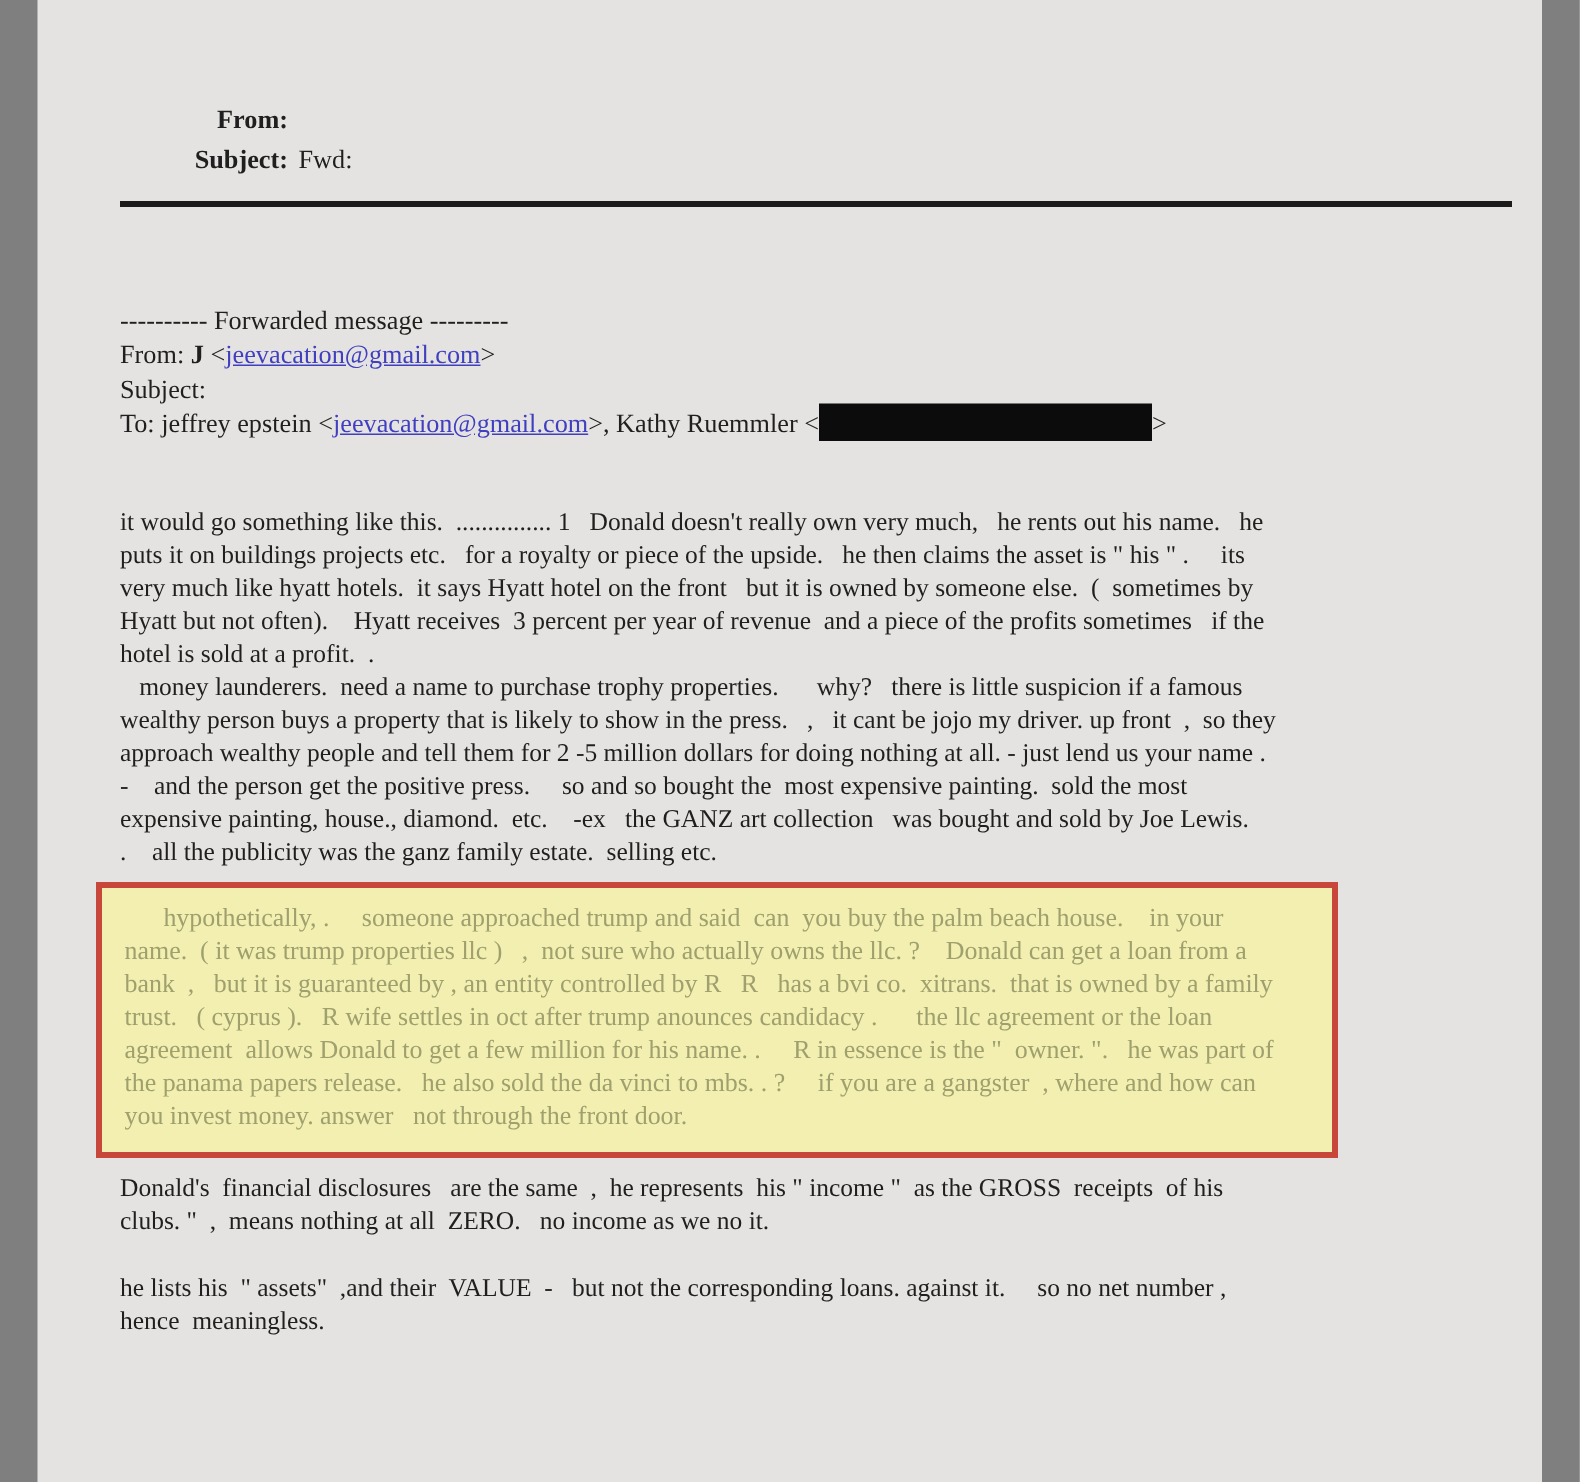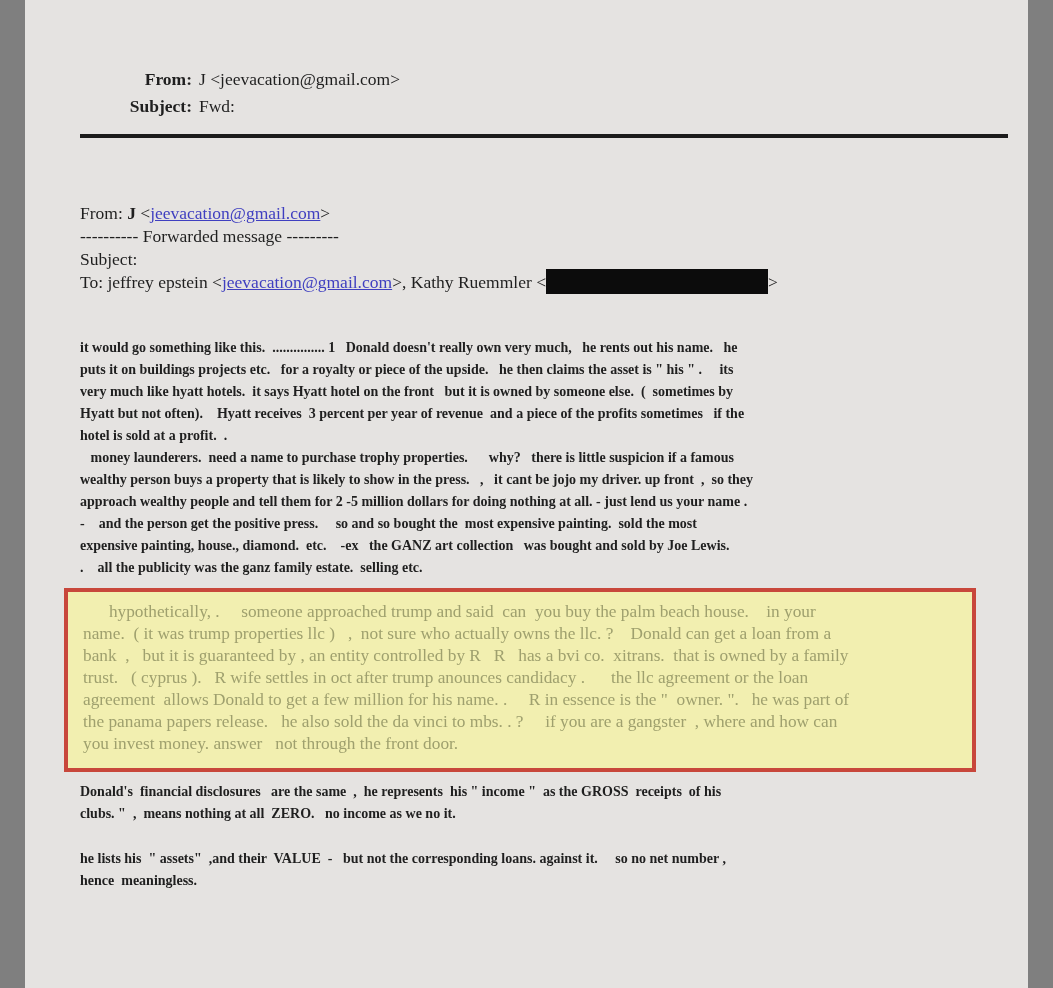--- a/index.html
+++ b/index.html
@@ -41,63 +41,61 @@
   .redaction.r1{width:232px;height:22px;}
   .redaction.r2{width:222px;height:25px;}
   .rule{height:4px;background:var(--rule);width:928px;margin-top:14px;}
   
   .fwd{margin-top:64px;font-size:17.5px;line-height:23px;}
   .fwd div{white-space:pre-wrap;}
   .fwd .bold{font-weight:bold;}
   a.maillink{color:var(--link);text-decoration:underline;cursor:pointer;}
   
   .para{
-    font-size:14px;line-height:22px;white-space:pre-wrap;
+    font-size:17px;line-height:22px;white-space:pre-wrap;
     width:940px;
-    font-weight:bold;
   }
   .p1{margin-top:41px;}
   .p2{margin-top:0;}
   .highlight-box{
     box-sizing:border-box;
     margin-left:-16px;margin-top:9px;
-    width:912px;
+    width:828px;
     border:4px solid var(--highlight-border);
     background:var(--highlight-background);
     color:var(--highlight-text);
     padding:9px 14px 13px 15px;
     font-size:17.3px;line-height:22px;white-space:pre-wrap;
   }
   .p3{margin-top:9px;}
   .p4{margin-top:23px;}
 </style>
 </head>
 <body>
 
 <div class="gutter left"></div>
 <div class="gutter right"></div>
 
 <div class="paper">
 
   <div class="hdr">
     <div class="hdr-row">
       <span class="hdr-label">From:</span>
-      <span class="hdr-value">J &lt;jeevacation@gmail.com&gt;</span>
     </div>
     <div class="hdr-row">
       <span class="hdr-label">Subject:</span>
       <span class="hdr-value">Fwd:</span>
     </div>
   </div>
 
   <div class="rule"></div>
 
   <div class="fwd">
+    <div>---------- Forwarded message ---------</div>
     <div><span>From: </span><span class="bold">J</span><span> &lt;</span><a class="maillink">jeevacation@gmail.com</a><span>&gt;</span></div>
-    <div>---------- Forwarded message ---------</div>
     <div>Subject:</div>
     <div><span>To: jeffrey epstein &lt;</span><a class="maillink">jeevacation@gmail.com</a><span>&gt;, Kathy Ruemmler &lt;</span><span class="redaction r2"></span><span>&gt;</span></div>
   </div>
 
   <div class="para p1">it would go something like this.  ............... 1   Donald doesn't really own very much,   he rents out his name.   he
 puts it on buildings projects etc.   for a royalty or piece of the upside.   he then claims the asset is " his " .     its
 very much like hyatt hotels.  it says Hyatt hotel on the front   but it is owned by someone else.  (  sometimes by
 Hyatt but not often).    Hyatt receives  3 percent per year of revenue  and a piece of the profits sometimes   if the
 hotel is sold at a profit.  .</div>
   <div class="para p2">   money launderers.  need a name to purchase trophy properties.      why?   there is little suspicion if a famous

